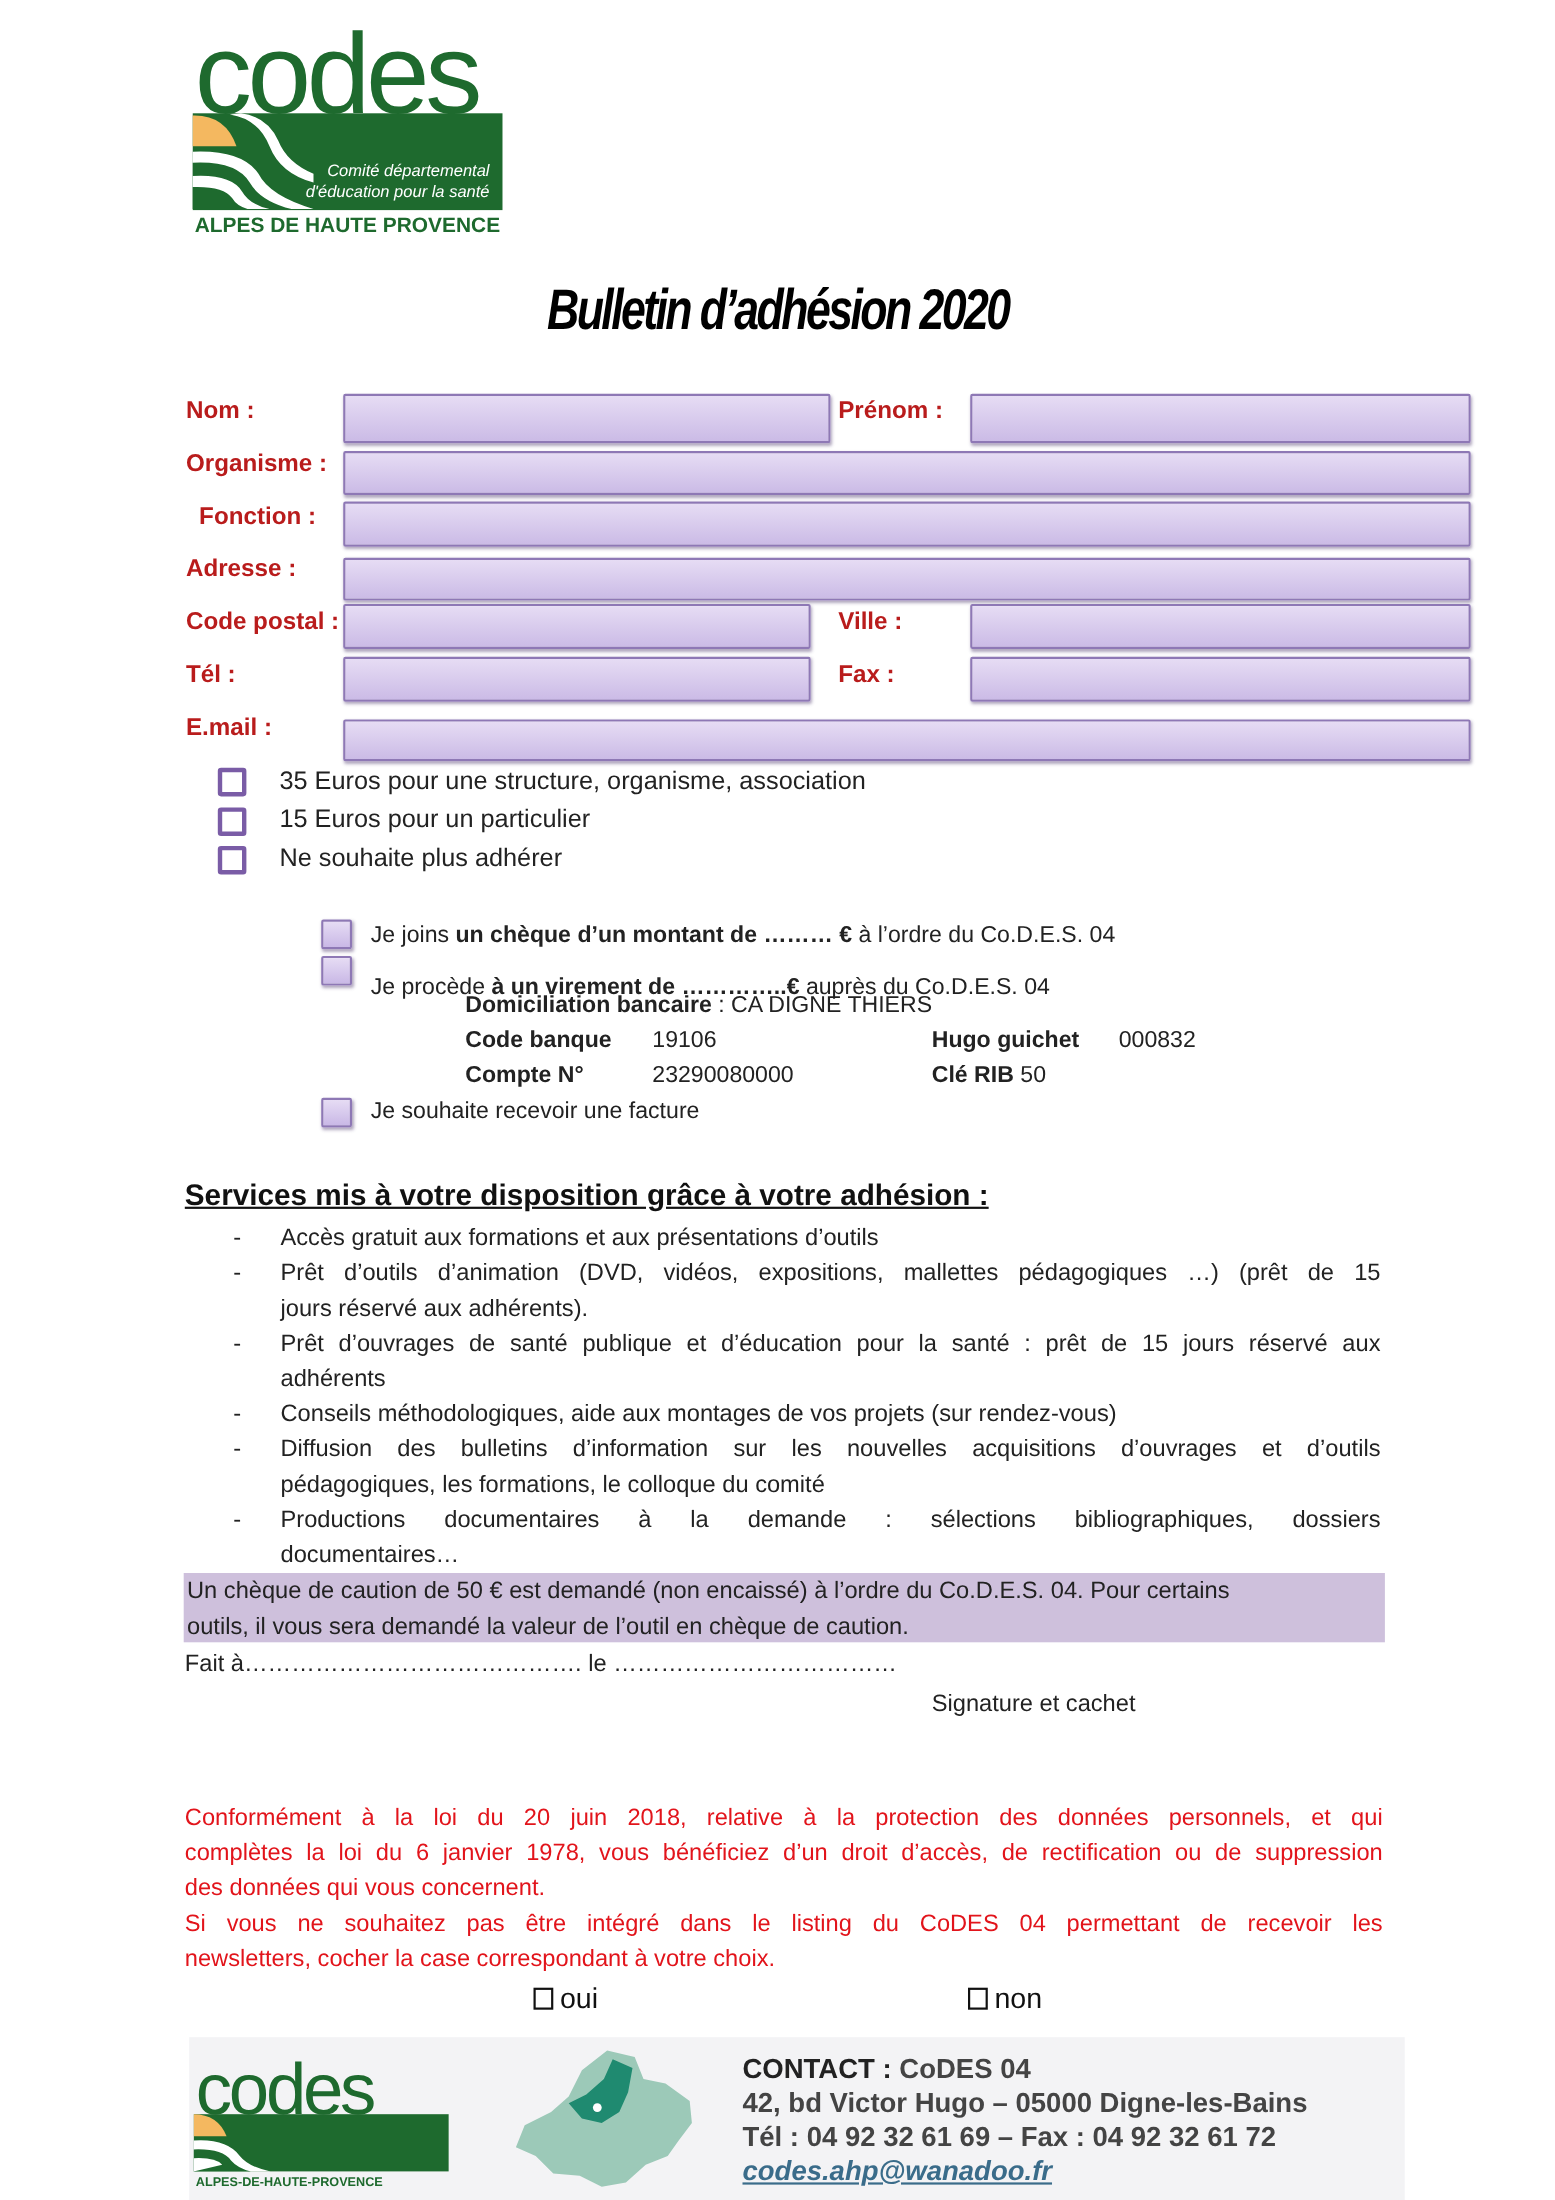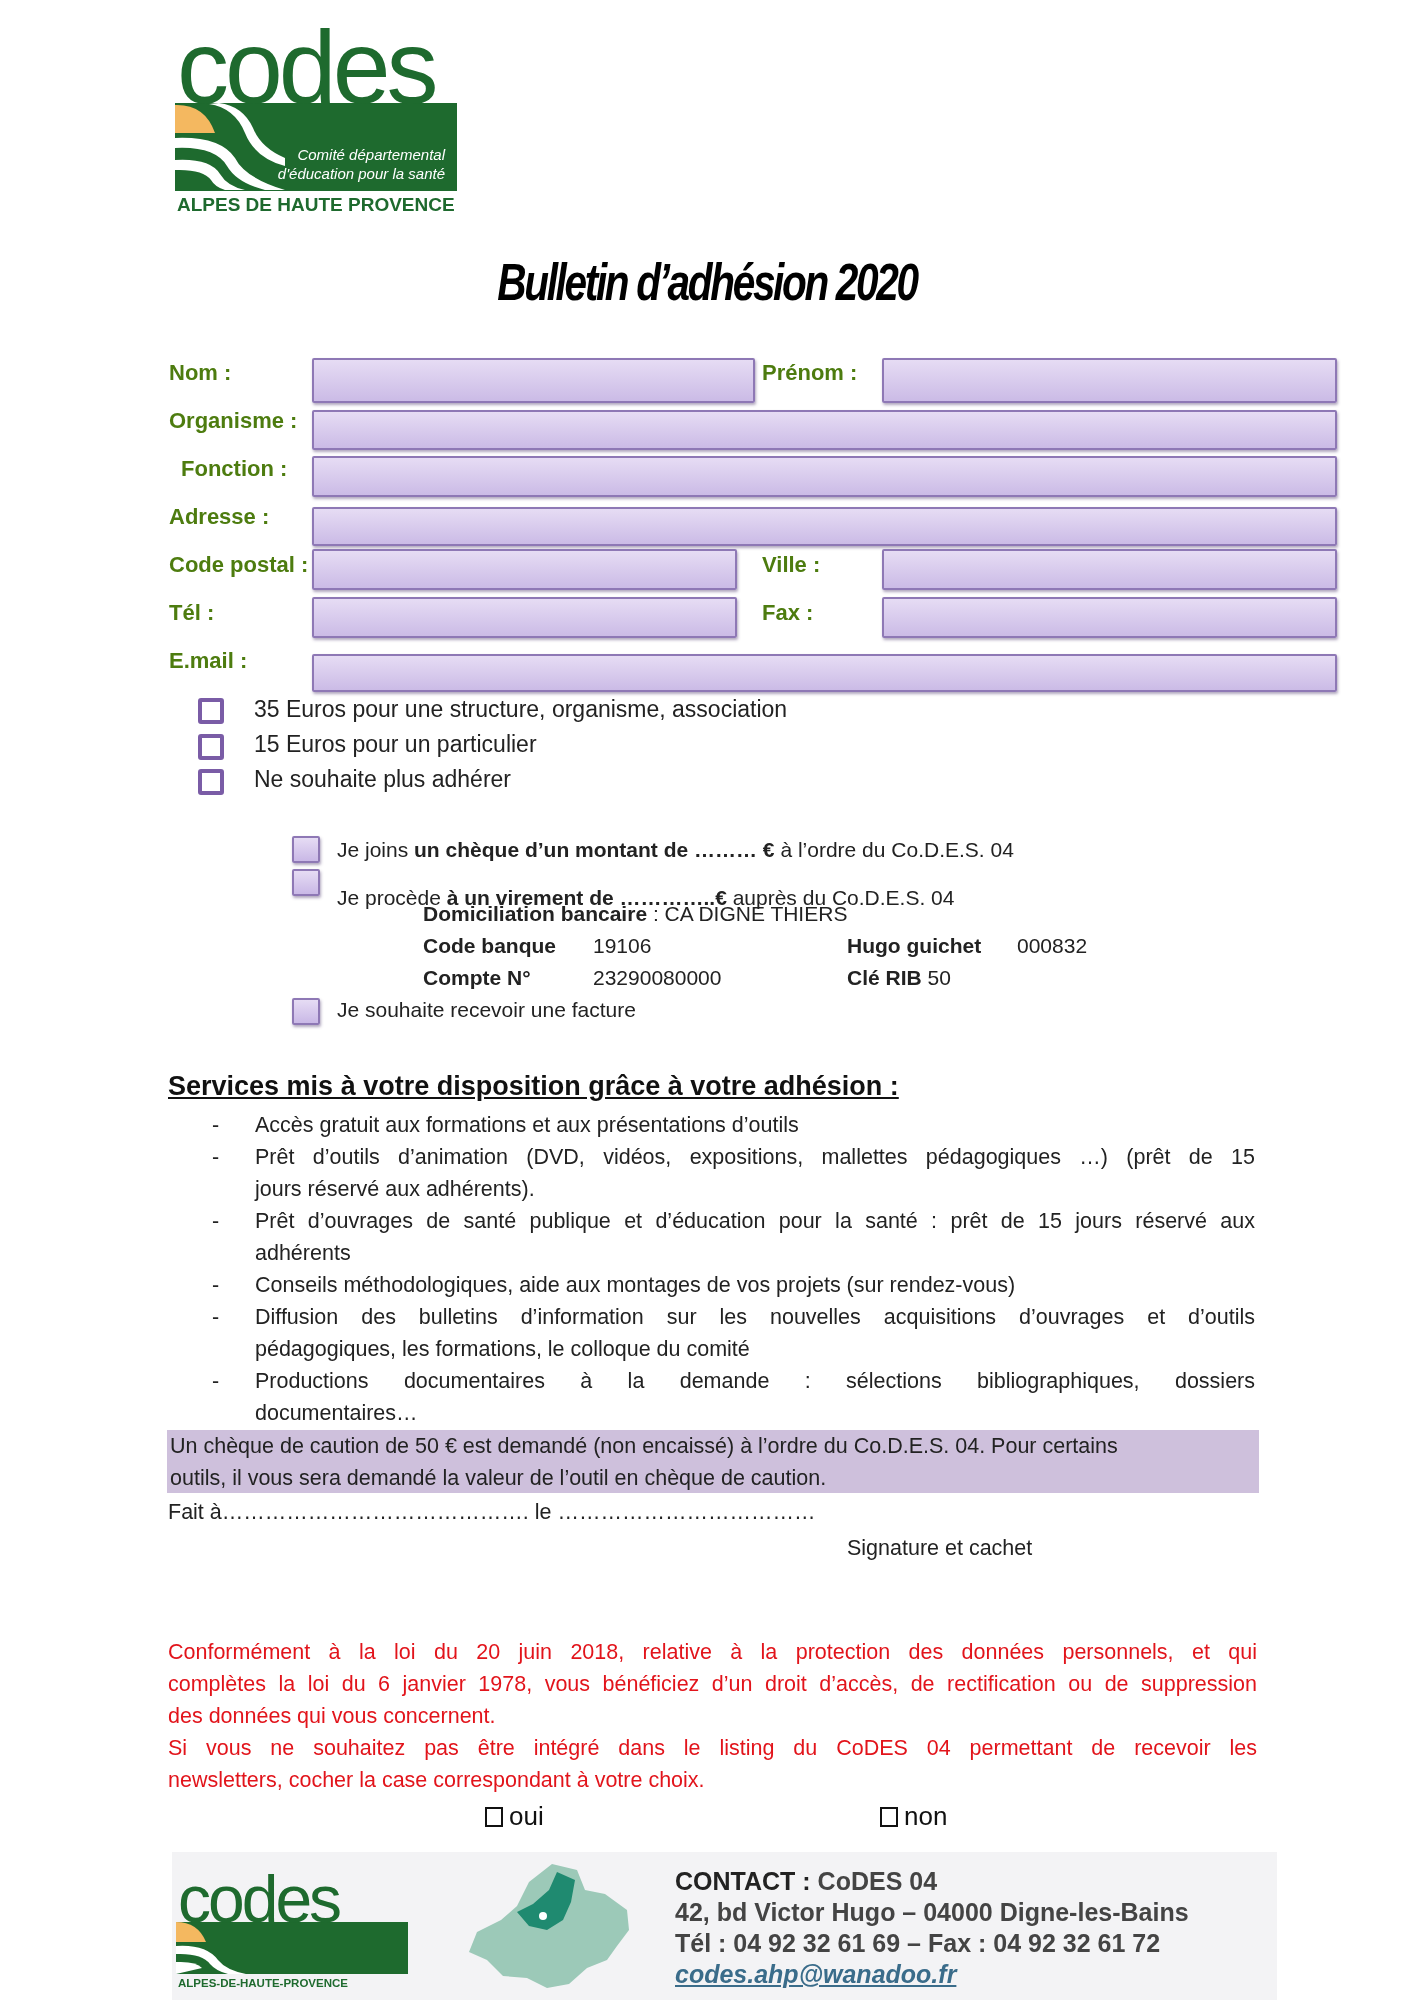--- a/index.html
+++ b/index.html
@@ -1,21 +1,21 @@
 <!DOCTYPE html>
 <html><head>
 <meta charset="utf-8">
 <style>
   html,body{margin:0;padding:0;background:#ffffff;}
   body{width:1414px;height:2000px;position:relative;overflow:hidden;font-family:"Liberation Sans","DejaVu Sans",sans-serif;color:#111;}
   .abs{position:absolute;}
   
   .logo{left:175px;top:8px;width:282px;height:205px;}
   .title{left:0;width:1414px;top:252px;text-align:center;font-family:"Liberation Sans",sans-serif;font-weight:bold;font-style:italic;font-size:52px;letter-spacing:-3px;transform:scaleX(0.78);transform-origin:center;color:#000;}
-  .lbl{font-size:22px;font-weight:bold;color:#4d7c0f;}
+  .lbl{font-size:22px;font-weight:bold;color:#b91c1c;}
   .field{background:linear-gradient(#e6dcf4,#cbbbe6);border:2px solid #8e78b5;box-shadow:1px 2px 3px rgba(80,60,110,0.45);border-radius:2px;height:41px;}
   .chk-big{width:26px;height:26px;border:4px solid #7a5ca6;border-radius:3px;background:#fff;box-sizing:border-box;}
   .chk-soft{width:28px;height:27px;border:2px solid #8e78b5;background:linear-gradient(#e6dcf4,#c9b8e6);box-shadow:1px 2px 3px rgba(80,60,110,0.45);border-radius:2px;box-sizing:border-box;}
   .opt{font-size:23px;color:#222;}
   .pay{font-size:21px;color:#222;font-family:"Liberation Sans",sans-serif;}
   .pay b{font-weight:bold;}
   .heading{font-size:27px;font-weight:bold;text-decoration:underline;color:#111;}
   .svc{font-size:21.5px;color:#222;line-height:32px;}
   .svc .dash{position:absolute;left:0;}
   .svc .txt{position:absolute;left:43px;width:1000px;text-align:justify;}
@@ -167,17 +167,17 @@
     <text x="2" y="58" font-family="Liberation Sans, sans-serif" font-size="66" fill="#1e6a2e" letter-spacing="-3">codes</text>
     <text x="2" y="123" font-family="Liberation Sans, sans-serif" font-weight="bold" font-size="11.5" fill="#1e6a2e">ALPES-DE-HAUTE-PROVENCE</text>
   </svg>
   <svg class="abs" style="left:285px;top:8px;" width="180" height="132" viewBox="0 0 180 132">
     <path d="M95,4 L120,10 L128,30 L148,34 L170,50 L172,70 L160,86 L150,100 L130,108 L112,124 L90,128 L70,118 L46,116 L30,100 L12,92 L20,72 L44,60 L60,46 L72,22 Z" fill="#9cc9b8"></path>
     <path d="M100,12 L118,20 L114,42 L106,60 L90,70 L72,66 L60,52 L76,44 L92,30 Z" fill="#1f8a70"></path>
     <circle cx="86" cy="56" r="4" fill="#ffffff"></circle>
   </svg>
   <div class="abs contact" style="left:503px;top:14px;">
     <div><b>CONTACT :</b><span> CoDES 04</span></div>
-    <div>42, bd Victor Hugo – 04000 Digne-les-Bains</div>
+    <div>42, bd Victor Hugo – 05000 Digne-les-Bains</div>
     <div>Tél : 04 92 32 61 69 – Fax : 04 92 32 61 72</div>
     <div class="mail">codes.ahp@wanadoo.fr</div>
   </div>
 </div>
 
 </body></html>

